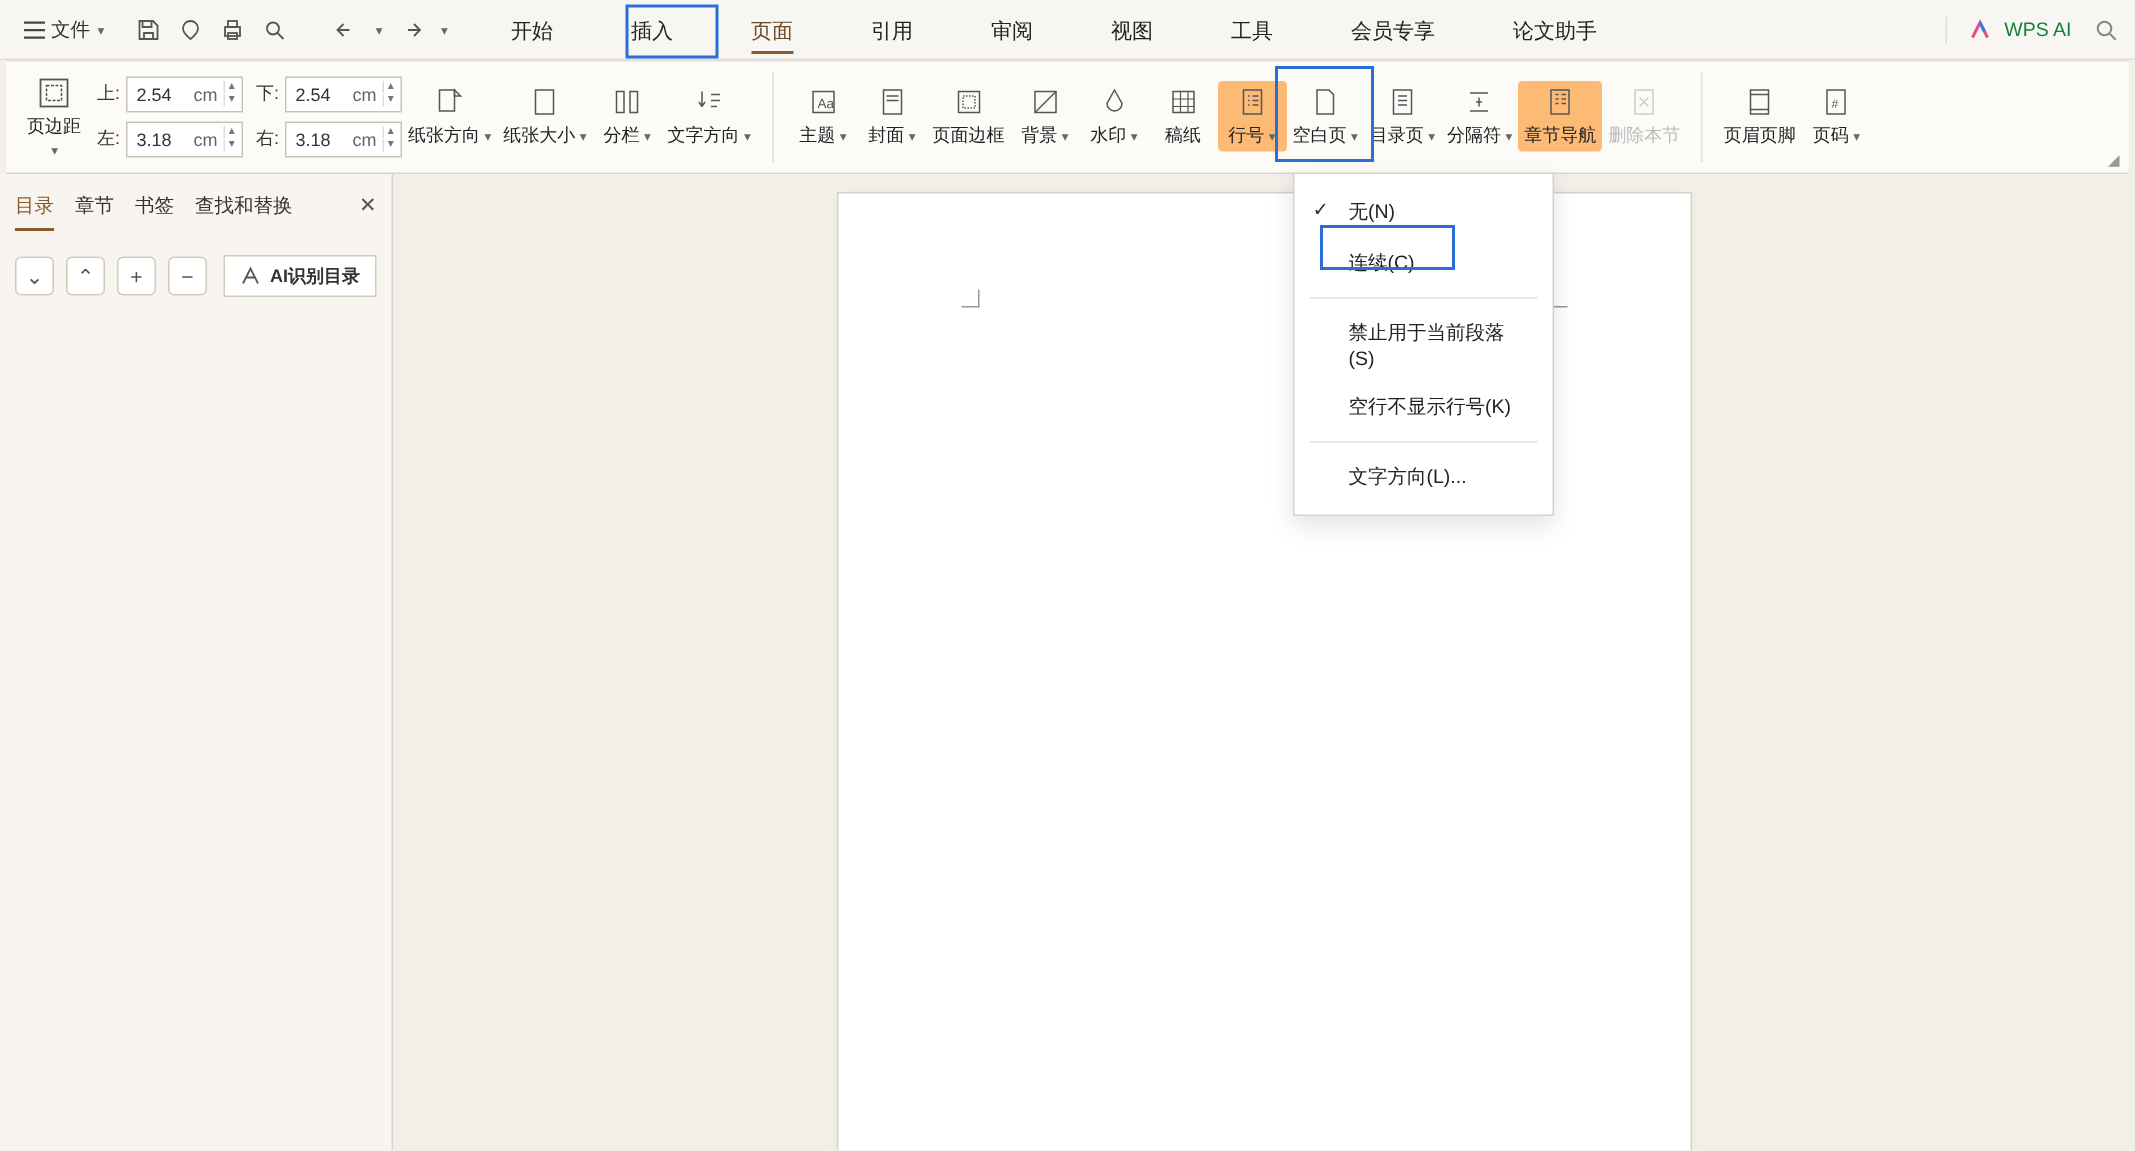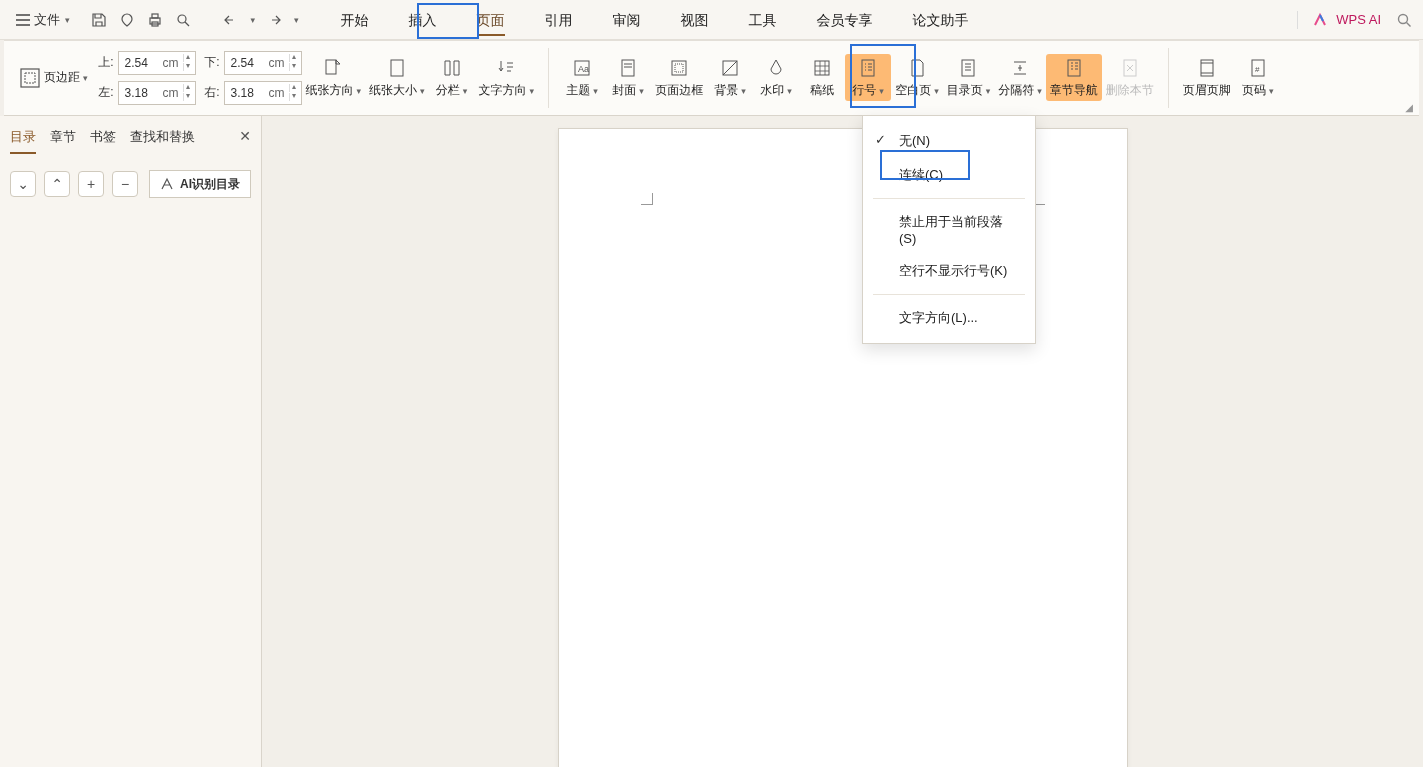--- a/index.html
+++ b/index.html
@@ -36,60 +36,60 @@
     align-items: center;
     gap: 10px;
     margin-left: 14px;
   }
   .qat-btn { width: 18px; height: 18px; cursor: pointer; color:#555; display:flex; align-items:center; justify-content:center; }
   .qat-sep { width: 10px; }
   .tabs {
     display: flex;
     align-items: center;
     margin-left: 24px;
-    gap: 4px;
+    gap: 16px;
   }
   .tab {
     padding: 10px 18px 8px 18px;
     font-size: 14px;
     cursor: pointer;
     position: relative;
     color: #222;
   }
   .tab.active {
     color: #6b4a2a;
   }
   .tab.active::after {
     content: "";
     position: absolute;
     left: 18px; right: 18px; bottom: 2px;
     height: 2px;
     background: #8a5a2a;
   }
   .right-area { margin-left: auto; display:flex; align-items:center; gap:14px; }
-  .wps-ai { display:flex; align-items:center; gap:8px; font-size:13px; color:#be185d; }
+  .wps-ai { display:flex; align-items:center; gap:8px; font-size:13px; color:#15803d; }
 
   
   .ribbon {
     height: 76px;
     background: #fcfbf8;
     border-bottom: 1px solid #d9d4cb;
     display: flex;
     align-items: center;
     padding: 0 14px;
     position: relative;
     margin: 0 4px;
   }
   .ribbon::before {
     content:"";
     position:absolute; left:0; right:0; top:0;
     border-top:1px solid #e3dfd8;
   }
   .margins-big {
-    display:flex; flex-direction:row; align-items:center; gap:2px; cursor:pointer;
+    display:flex; flex-direction:column; align-items:center; gap:2px; cursor:pointer;
     margin-right: 6px;
   }
   .icon24 { width:24px; height:24px; display:flex; align-items:center; justify-content:center; }
   .lbl-below { font-size:12px; color:#222; }
 
   .margin-inputs { display:flex; flex-direction:column; gap:6px; }
   .margin-row { display:flex; align-items:center; gap:4px; }
   .margin-row .ml { width: 20px; text-align:right; font-size:12px; color:#333; }
   .num-input {
     width: 78px; height: 24px;

